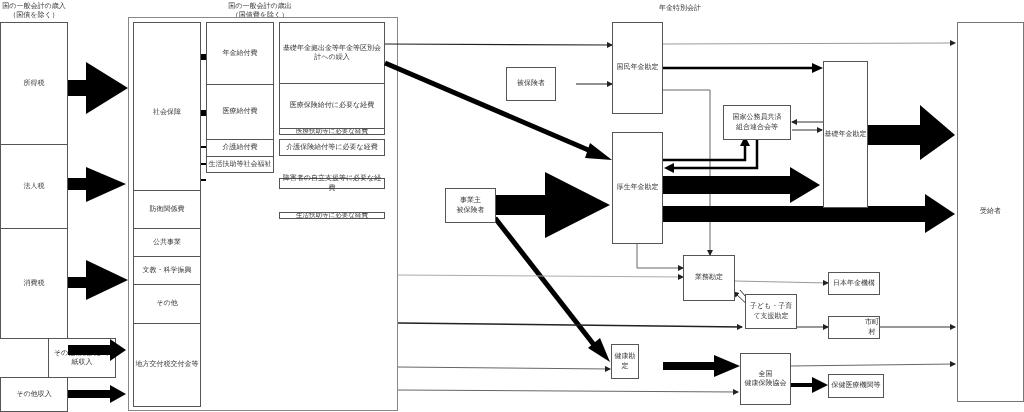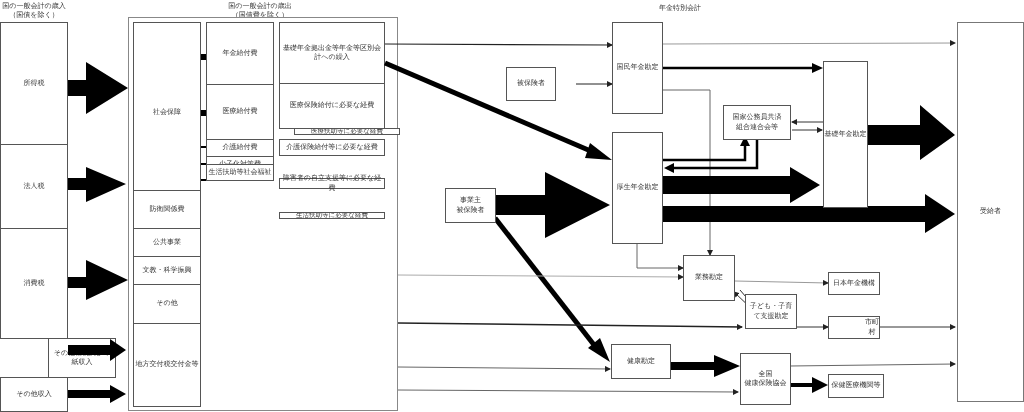--- a/index.html
+++ b/index.html
@@ -65,31 +65,31 @@
   </div>
 <div class="box" style="left:206px;top:84px;width:68px;height:56px;">
     <span>医療給付費</span>
   </div>
 <div class="box" style="left:206px;top:139px;width:68px;height:18px;">
     <span>介護給付費</span>
   </div>
 <div class="box" style="left:206px;top:156px;width:68px;height:17px;">
     <span>少子化対策費</span>
   </div>
-<div class="box" style="left:206px;top:164px;width:68px;height:17px;">
+<div class="box" style="left:206px;top:156px;width:68px;height:17px;">
     <span>生活扶助等社会福祉</span>
   </div>
 
 <div class="box" style="left:279px;top:22px;width:106px;height:62px;">
     <span style="padding:0 3px;">基礎年金拠出金等年金等区別会計への繰入</span>
   </div>
 <div class="box" style="left:279px;top:83px;width:106px;height:46px;">
     <span>医療保険給付に必要な経費</span>
   </div>
-<div class="box small" style="left:294px;top:128px;width:106px;height:7px;overflow:hidden;">
+<div class="box small" style="left:279px;top:128px;width:106px;height:7px;overflow:hidden;">
     <span>医療扶助等に必要な経費</span>
   </div>
 <div class="box" style="left:279px;top:139px;width:106px;height:17px;">
     <span>介護保険給付等に必要な経費</span>
   </div>
 <div class="box small" style="left:279px;top:172px;width:106px;height:7px;overflow:hidden;margin-top:40px;">
     <span>生活扶助等に必要な経費</span>
   </div>
 <div class="box" style="left:279px;top:178px;width:106px;height:11px;">
     <span>障害者の自立支援等に必要な経費</span>
@@ -207,21 +207,21 @@
   </div>
 <div class="box" style="left:828px;top:272px;width:52px;height:23px;">
     <span>日本年金機構</span>
   </div>
 <div class="box" style="left:745px;top:294px;width:52px;height:35px;">
     <span style="padding:0 2px;">子ども・子育て支援勘定</span>
   </div>
 <div class="box" style="left:828px;top:316px;width:52px;height:23px;padding-left:36px;">
     <span>市町村</span>
   </div>
-<div class="box" style="left:611px;top:344px;width:60px;height:35px;">
+<div class="box" style="left:611px;top:344px;width:28px;height:35px;">
     <span>健康勘定</span>
   </div>
 <div class="box" style="left:740px;top:353px;width:51px;height:52px;">
   <span>
     <div>全国</div>
     <div>健康保険協会</div>
   </span>
 </div>
 <div class="box" style="left:828px;top:374px;width:56px;height:24px;">
     <span>保健医療機関等</span>

